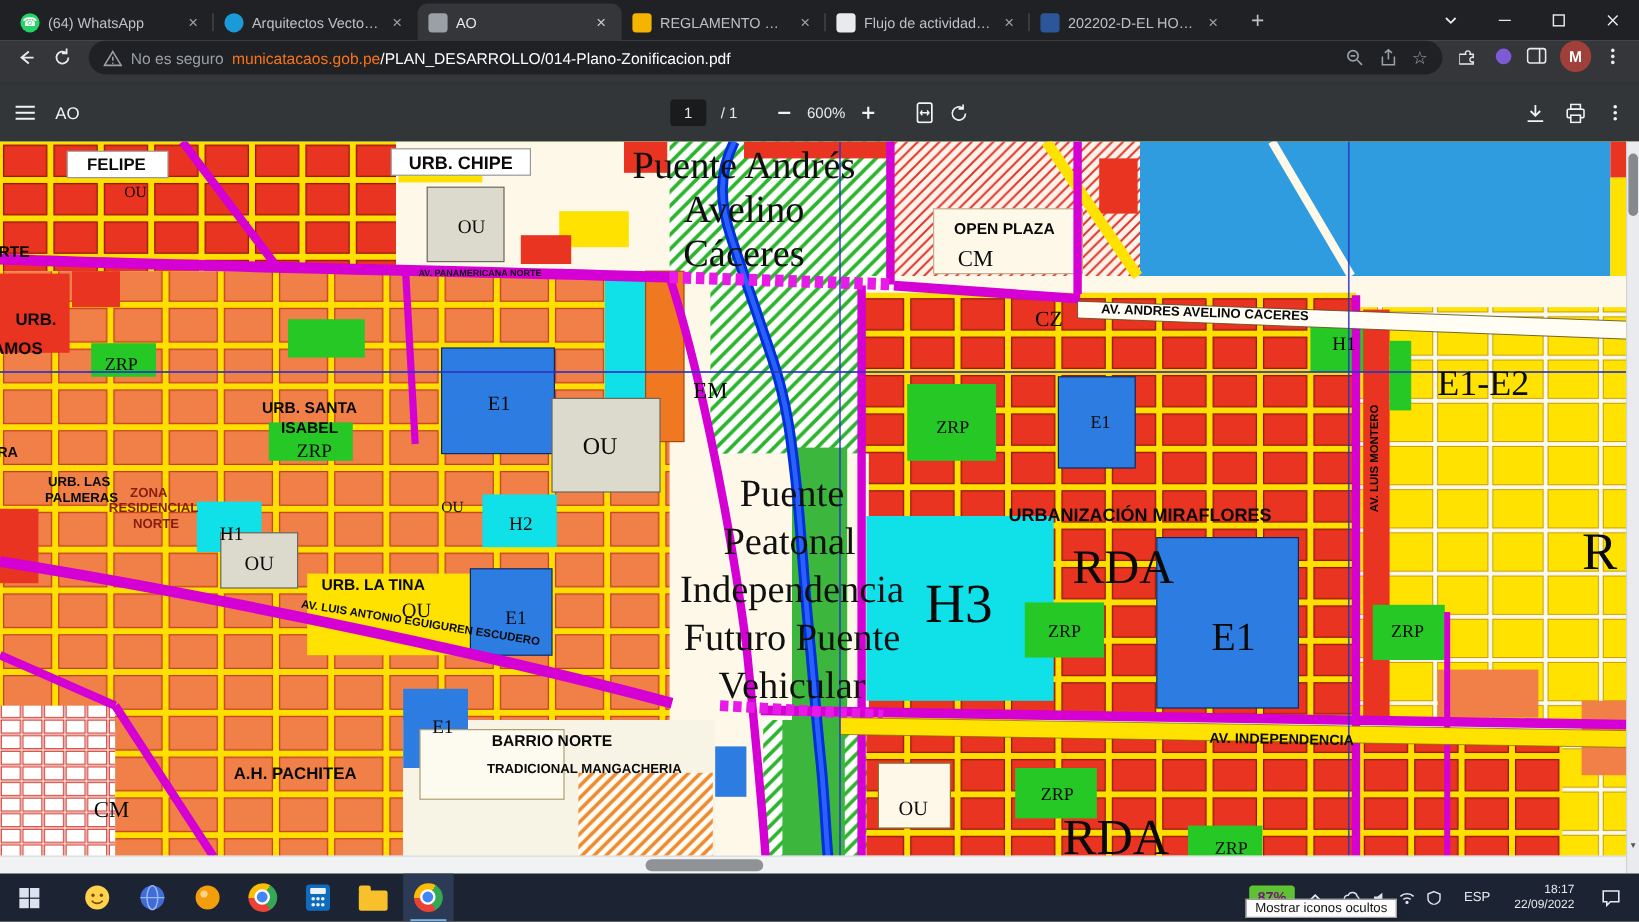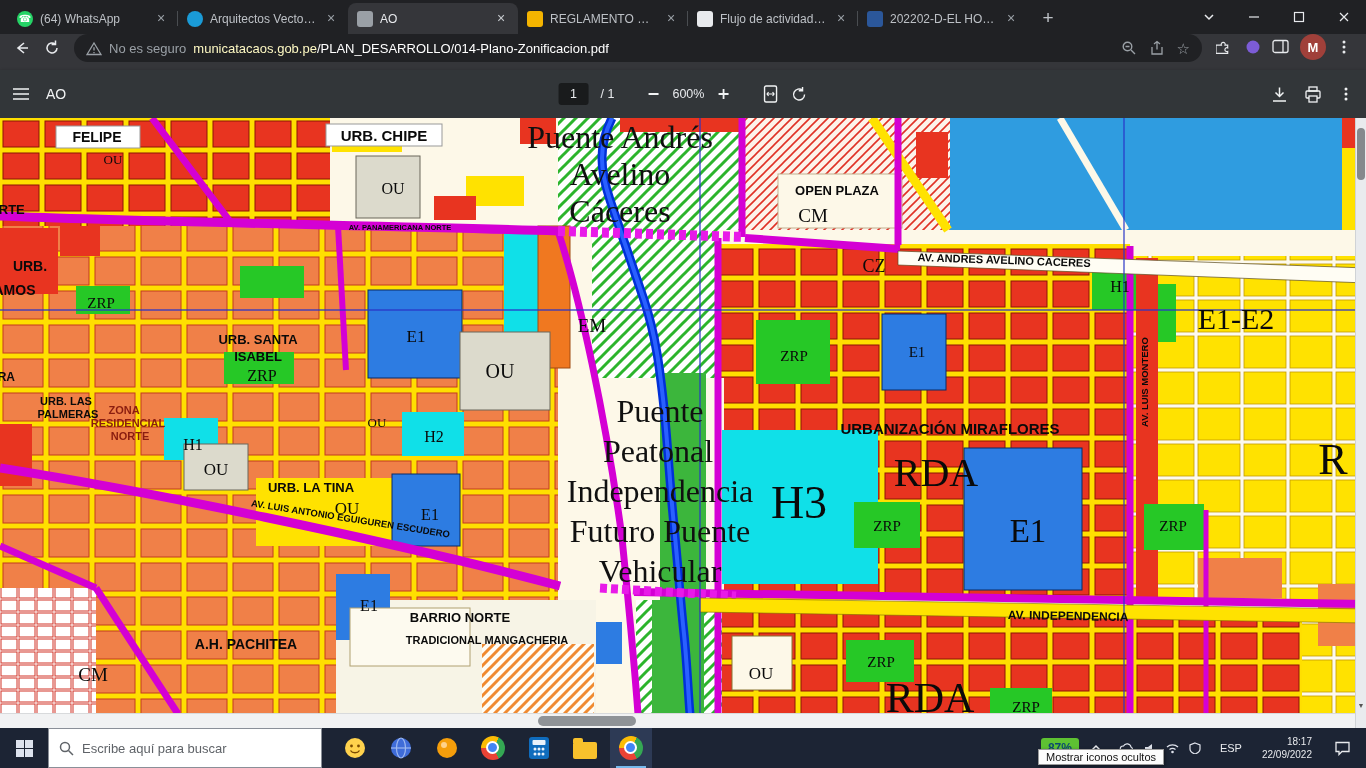--- a/index.html
+++ b/index.html
@@ -22,21 +22,21 @@
   .newtab{width:28px;height:28px;margin:0 0 2px 6px;color:#bdc1c6;font-size:19px;display:flex;align-items:center;justify-content:center;border-radius:50%;}
   .win-controls{margin-left:auto;display:flex;height:34px;}
   .wc{width:45px;display:flex;align-items:center;justify-content:center;color:#e8eaed;}
 
   
   .toolbar{height:36px;background:#35363a;display:flex;align-items:flex-start;padding:0 8px;gap:2px;}
   .nav-ic{width:28px;height:28px;border-radius:50%;display:flex;align-items:center;justify-content:center;flex:none;}
   .omnibox{flex:1;height:28px;background:#202124;border-radius:14px;display:flex;align-items:center;
            padding:0 12px;margin:0 6px;color:#9aa0a6;font-size:13px;gap:7px;min-width:0;}
   .url-wrap{white-space:nowrap;overflow:hidden;flex:1;}
-  .url-domain{color:#fef9c3;} .url-path{color:#ffffff;}
+  .url-domain{color:#f97316;} .url-path{color:#ffffff;}
   .omni-right{margin-left:auto;display:flex;align-items:center;gap:12px;flex:none;}
   .star{color:#9aa0a6;font-size:15px;line-height:1;}
   .ext-area{display:flex;align-items:center;gap:10px;padding:0 6px;}
   .avatar{width:26px;height:26px;border-radius:50%;background:#a0403a;color:#fff;font-size:13px;font-weight:bold;
           display:flex;align-items:center;justify-content:center;flex:none;}
 
   
   .pdfbar{height:48px;background:#323639;display:flex;align-items:center;color:#f1f3f4;padding:0 12px;position:relative;
           box-shadow:0 1px 3px rgba(0,0,0,.4);}
   .pdf-left{display:flex;align-items:center;gap:16px;}
@@ -68,21 +68,21 @@
   .ticon{width:42px;height:40px;display:flex;align-items:center;justify-content:center;position:relative;}
   .ticon.active{background:#2b3document;background:#2d3a55;}
   .ticon.active::after{content:'';position:absolute;bottom:0;left:6px;right:6px;height:2px;background:#76b9ed;}
   .chrome{width:24px;height:24px;border-radius:50%;position:relative;
           background:conic-gradient(from 150deg,#ea4335 0 120deg,#fbbc05 0 240deg,#34a853 0 360deg);}
   .chrome::after{content:'';position:absolute;left:50%;top:50%;width:9px;height:9px;margin:-7px 0 0 -7px;
           background:#4285f4;border:2.5px solid #fff;border-radius:50%;}
   .folder{width:24px;height:17px;background:#f8c12c;border-radius:2px;position:relative;margin-top:5px;}
   .folder::before{content:'';position:absolute;top:-4px;left:0;width:10px;height:5px;background:#f8c12c;border-radius:2px 2px 0 0;}
   .tray{margin-left:auto;display:flex;align-items:center;padding-right:6px;gap:4px;}
-  .battery{background:#5ec232;color:#0c4a6e;font-size:12px;font-weight:bold;padding:3px 7px;border-radius:3px;}
+  .battery{background:#5ec232;color:#701a75;font-size:12px;font-weight:bold;padding:3px 7px;border-radius:3px;}
   .hidden-icons{display:flex;gap:8px;align-items:center;padding:0 6px;}
   .lang{font-size:11px;padding:0 8px;}
   .clock{font-size:10px;text-align:right;line-height:1.35;padding:0 8px;}
   .action{width:36px;display:flex;align-items:center;justify-content:center;}
   .tooltip{position:absolute;left:1038px;top:749px;background:#fcfcfc;border:1px solid #9b9b9b;padding:1px 7px;
            font-size:11px;color:#111;box-shadow:1px 1px 3px rgba(0,0,0,.45);white-space:nowrap;z-index:20;}
 </style>
 </head>
 <body>
 
@@ -452,27 +452,20 @@
 
   <div class="taskbar">
     <div class="start">
       <svg width="17" height="17">
         <rect x="0" y="0" width="8" height="8" fill="#dde3ee"></rect>
           <rect x="9" y="0" width="8" height="8" fill="#dde3ee"></rect>
         <rect x="0" y="9" width="8" height="8" fill="#dde3ee"></rect>
           <rect x="9" y="9" width="8" height="8" fill="#dde3ee"></rect>
       </svg>
     </div>
-    <div class="tsearch">
-      <svg width="15" height="15">
-        <circle cx="6" cy="6" r="4.5" fill="none" stroke="#5f6368" stroke-width="1.5"></circle>
-        <path d="M9.5,9.5 L14,14" stroke="#5f6368" stroke-width="1.5"></path>
-      </svg>
-      <span>Escribe aquí para buscar</span>
-    </div>
     <div class="ticons">
       <div class="ticon">
         <svg width="22" height="22">
             <circle cx="11" cy="11" r="10" fill="#ffd24d"></circle>
             <circle cx="7.5" cy="9" r="1.4" fill="#7a4a00"></circle>
             <circle cx="14.5" cy="9" r="1.4" fill="#7a4a00"></circle>
             <path d="M6.5,13.5 a5,4 0 0 0 9,0" fill="none" stroke="#7a4a00" stroke-width="1.4"></path>
           </svg>
       </div>
       <div class="ticon">

